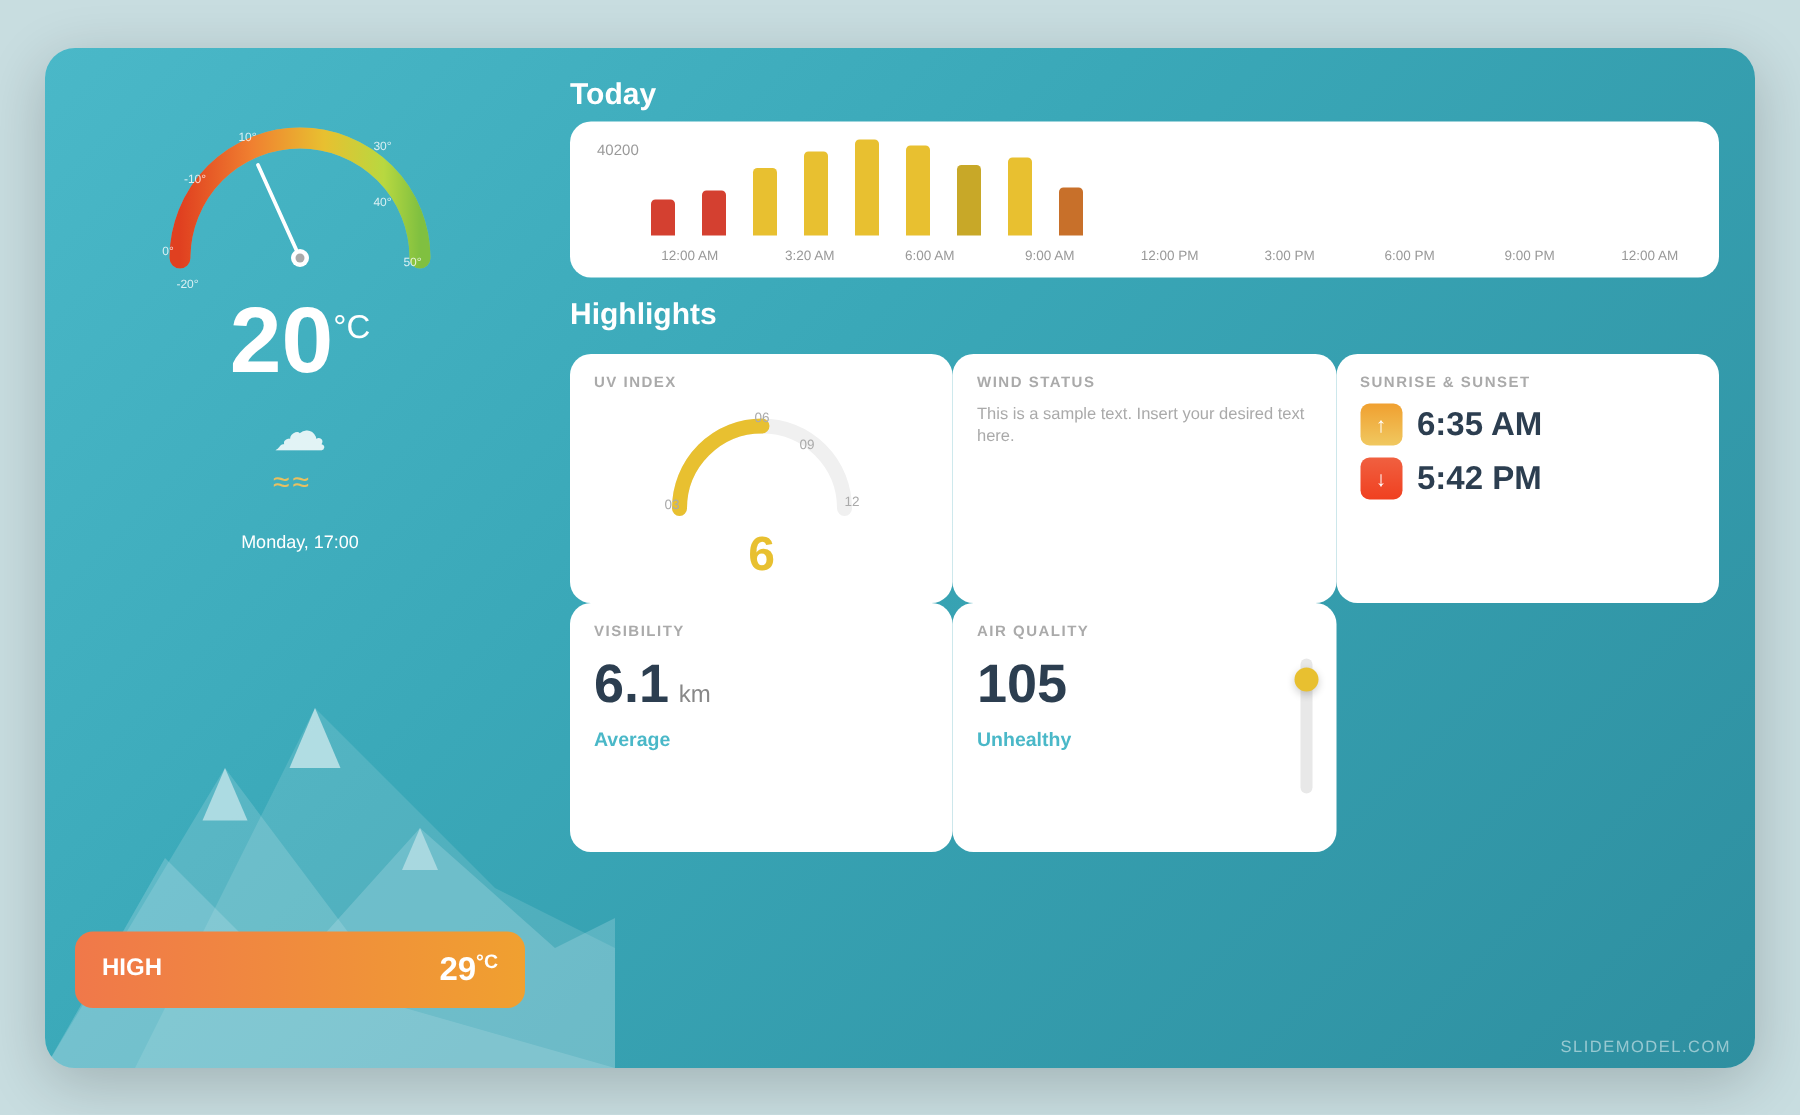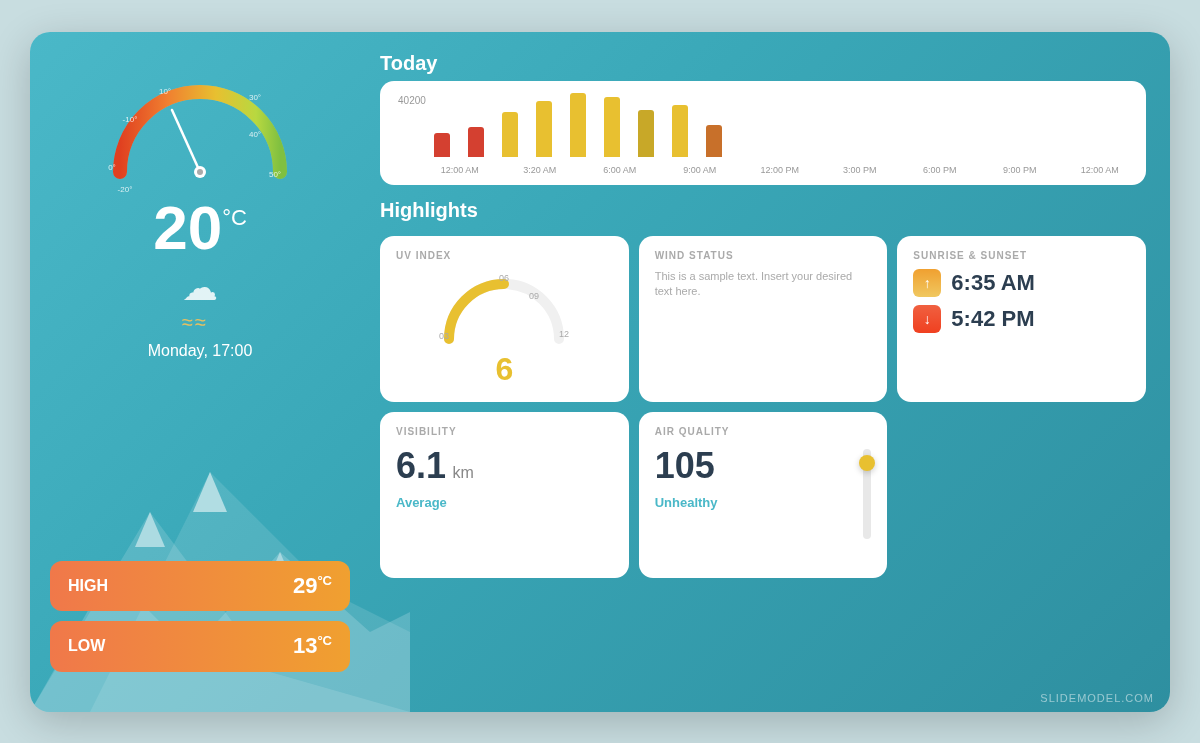--- a/index.html
+++ b/index.html
@@ -83,22 +83,22 @@
       color: rgba(255,255,255,0.85);
     }
     .wind-lines {
       color: #e8c060;
       font-size: 20px;
       margin-top: 2px;
       letter-spacing: 2px;
     }
     .date-time {
       color: white;
-      font-size: 16px;
-      margin-top: 0;
+      font-size: 12px;
+      margin-top: 12px;
       font-weight: 400;
     }
     
     .hl-cards {
       margin-top: auto;
       width: 100%;
       display: flex;
       flex-direction: column;
       gap: 10px;
       padding-bottom: 20px;
@@ -187,21 +187,20 @@
     
     .highlights-title {
       font-size: 20px;
       font-weight: 700;
       color: white;
     }
     .highlights-grid {
       display: grid;
       grid-template-columns: 1fr 1fr 1fr;
       grid-template-rows: 1fr 1fr;
-      gap: 10px;
     }
     .highlight-card {
       background: white;
       border-radius: 14px;
       padding: 14px 16px;
     }
     .card-label {
       font-size: 10px;
       font-weight: 600;
       color: #aaa;
@@ -419,26 +418,20 @@
       <span class="wind-lines">≈≈</span>
     </div>
 
     <div class="date-time">Monday, 17:00</div>
 
     <div class="hl-cards">
       <div class="hl-card">
         <span class="hl-label">HIGH</span>
         <span class="hl-value">
           <span>29</span><span class="hl-unit">°C</span>
-        </span>
-      </div>
-      <div class="hl-card">
-        <span class="hl-label">LOW</span>
-        <span class="hl-value">
-          <span>13</span><span class="hl-unit">°C</span>
         </span>
       </div>
     </div>
   </div>
 
   <div class="right-panel">
 
     <div>
       <div class="section-title">Today</div>
       <div class="chart-card">

